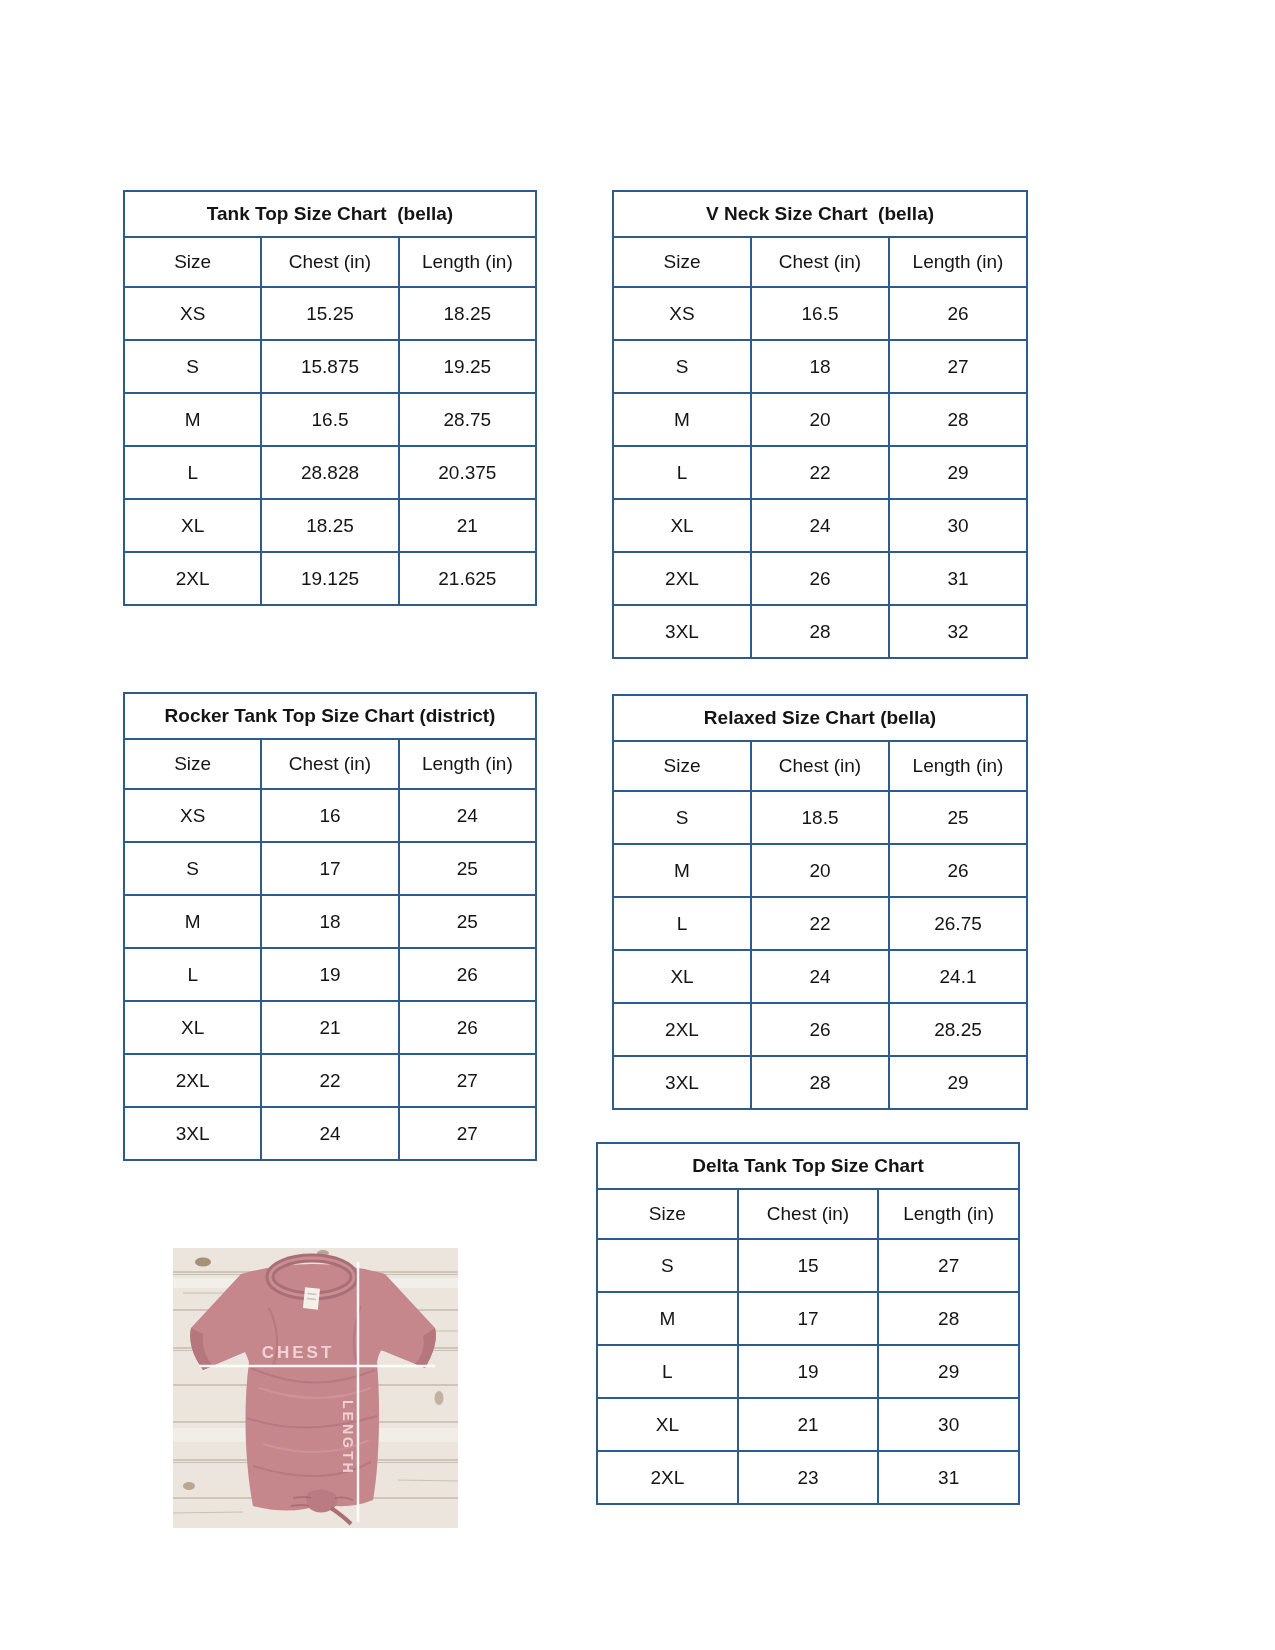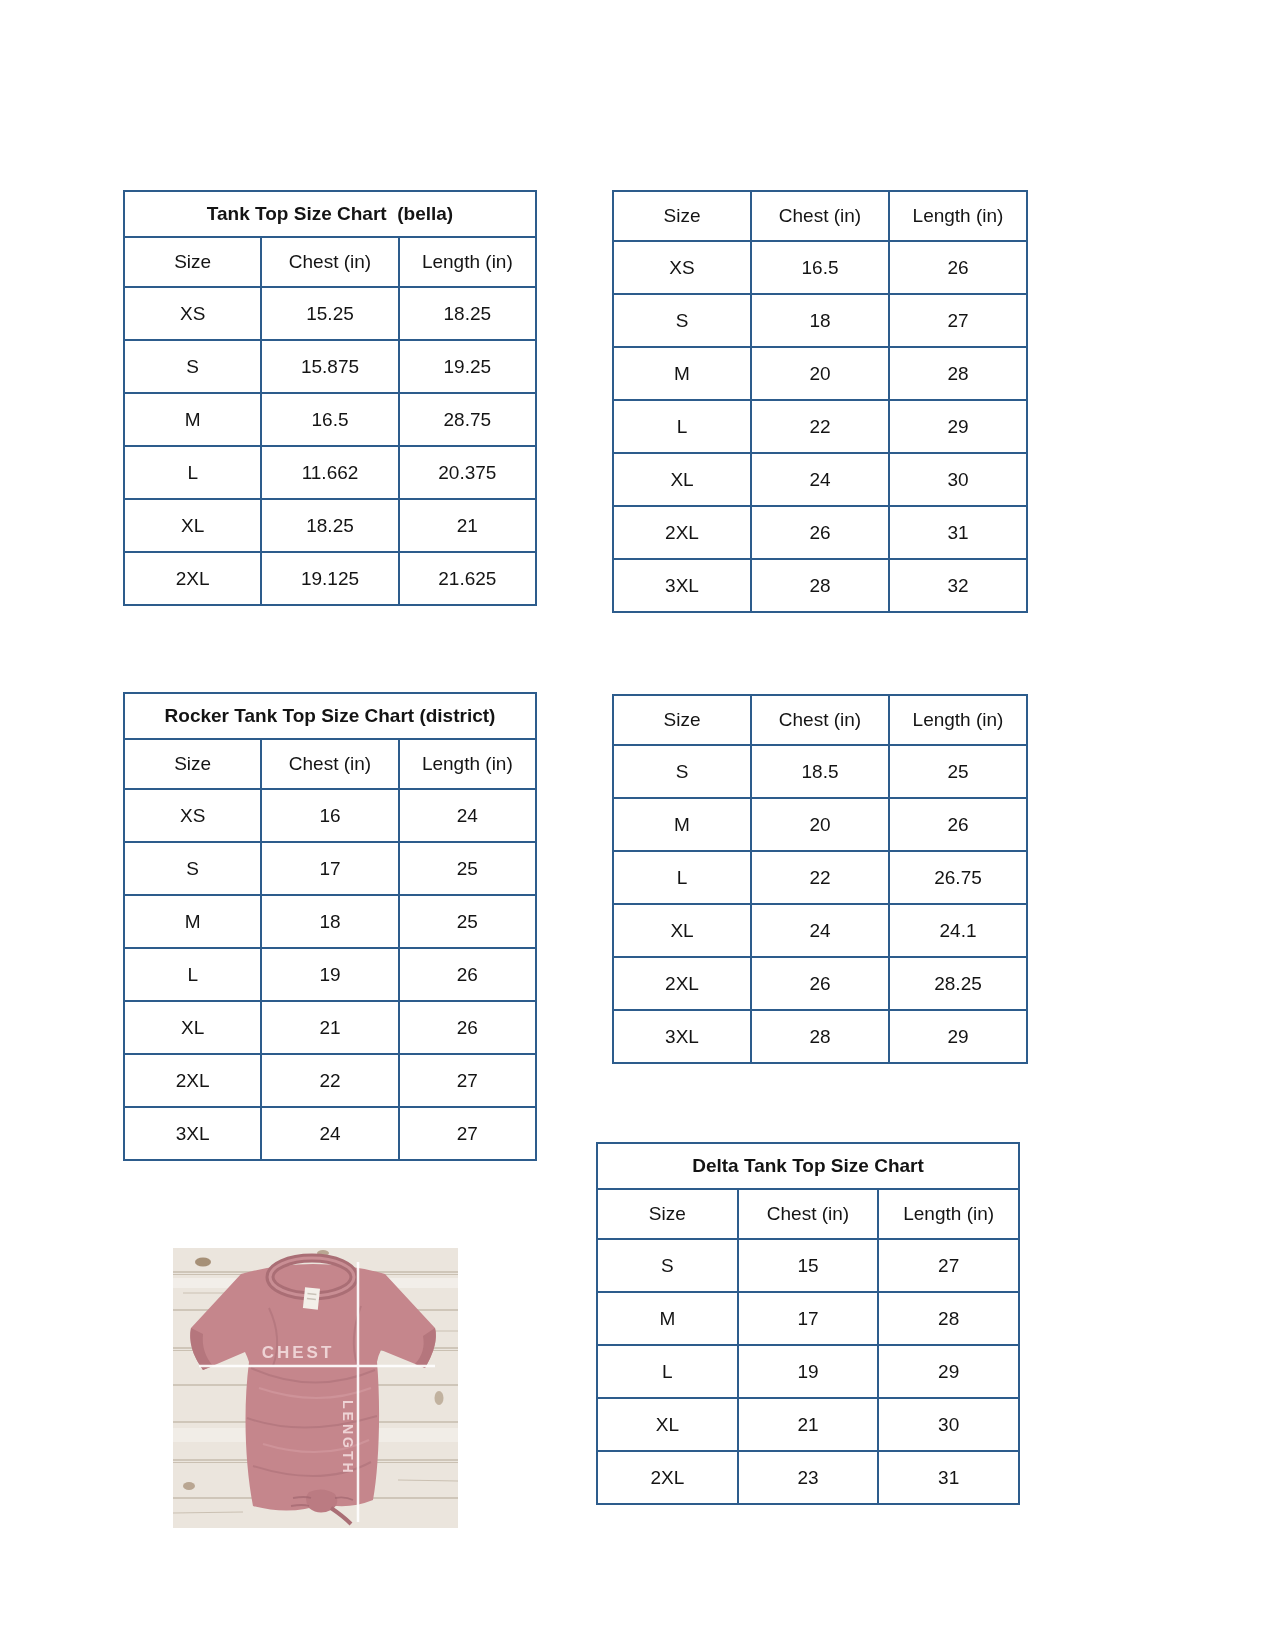--- a/index.html
+++ b/index.html
@@ -77,37 +77,40 @@
           <td class="dcell">15.875</td>
           <td class="dcell">19.25</td>
         </tr>
         <tr>
           <td class="dcell">M</td>
           <td class="dcell">16.5</td>
           <td class="dcell">28.75</td>
         </tr>
         <tr>
           <td class="dcell">L</td>
-          <td class="dcell">11.662</td>
+          <td class="dcell">28.828</td>
           <td class="dcell">20.375</td>
         </tr>
         <tr>
           <td class="dcell">XL</td>
           <td class="dcell">18.25</td>
           <td class="dcell">21</td>
         </tr>
         <tr>
           <td class="dcell">2XL</td>
           <td class="dcell">19.125</td>
           <td class="dcell">21.625</td>
         </tr>
       </tbody>
     </table>
   <table class="tbl" id="t1">
       <tbody>
+        <tr>
+          <td class="title" colspan="3">V Neck Size Chart  (bella)</td>
+        </tr>
         <tr>
           <td class="hcell">Size</td>
           <td class="hcell">Chest (in)</td>
           <td class="hcell">Length (in)</td>
         </tr>
         <tr>
           <td class="dcell">XS</td>
           <td class="dcell">16.5</td>
           <td class="dcell">26</td>
         </tr>
@@ -185,20 +188,23 @@
         </tr>
         <tr>
           <td class="dcell">3XL</td>
           <td class="dcell">24</td>
           <td class="dcell">27</td>
         </tr>
       </tbody>
     </table>
   <table class="tbl" id="t3">
       <tbody>
+        <tr>
+          <td class="title" colspan="3">Relaxed Size Chart (bella)</td>
+        </tr>
         <tr>
           <td class="hcell">Size</td>
           <td class="hcell">Chest (in)</td>
           <td class="hcell">Length (in)</td>
         </tr>
         <tr>
           <td class="dcell">S</td>
           <td class="dcell">18.5</td>
           <td class="dcell">25</td>
         </tr>

